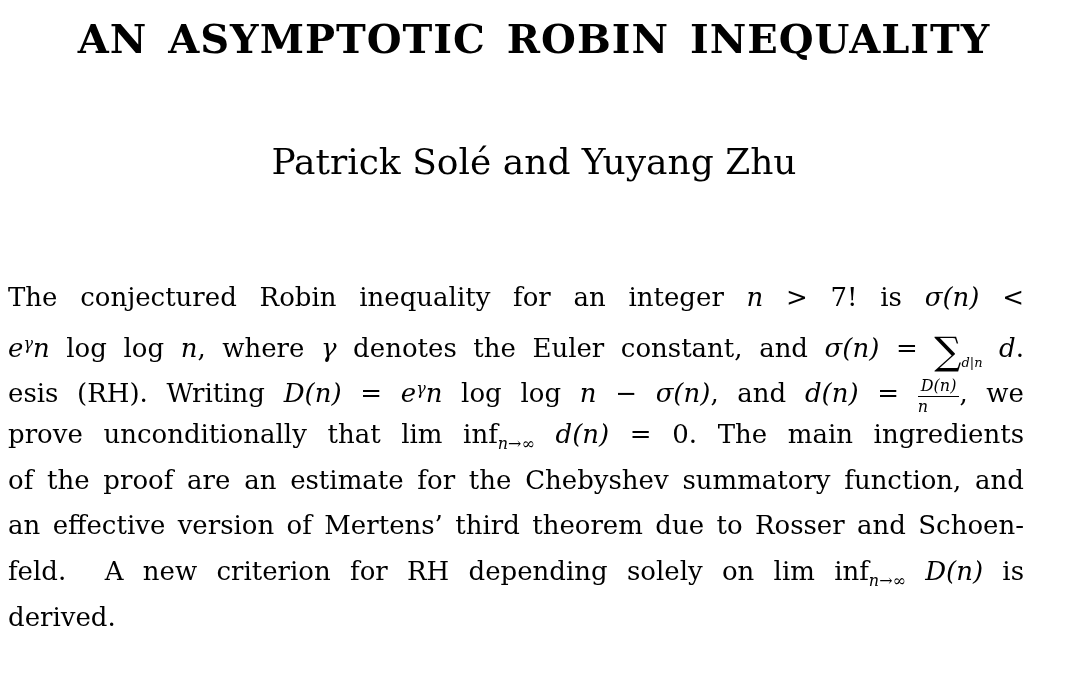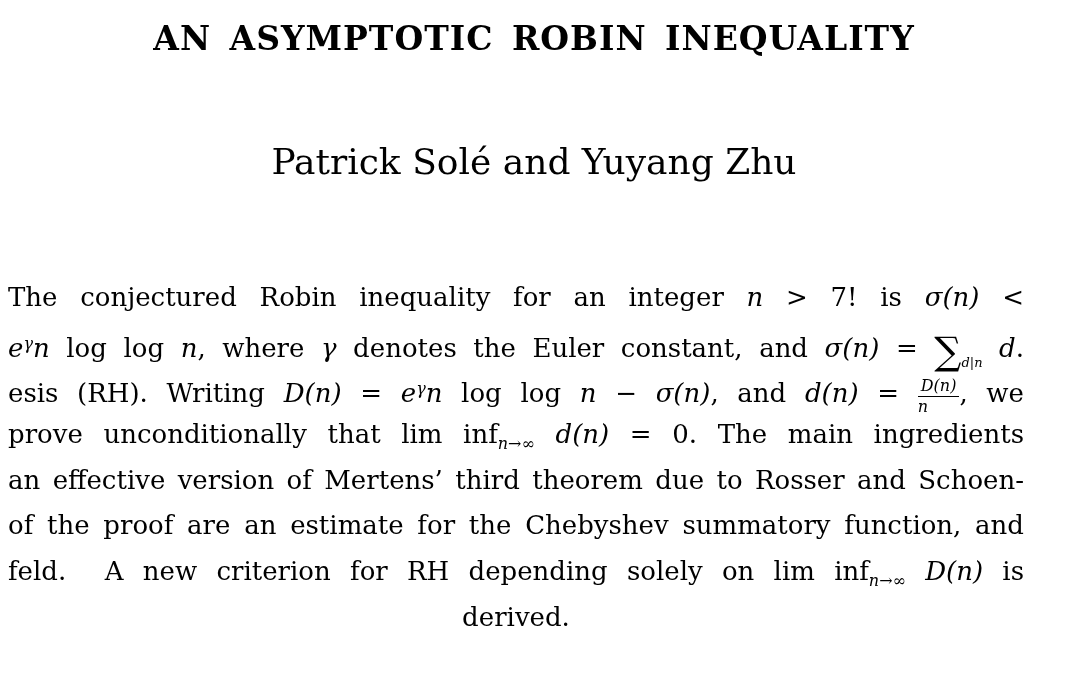--- a/index.html
+++ b/index.html
@@ -15,21 +15,21 @@
     color: #000000;
     font-family: "DejaVu Serif", "Liberation Serif", serif;
     overflow: hidden;
   }
   .title {
     position: absolute;
     top: 17px;
     left: 0;
     right: 0;
     text-align: center;
-    font-size: 33px;
+    font-size: 40px;
     font-weight: bold;
     letter-spacing: 1px;
     word-spacing: 6px;
     line-height: 44px;
     white-space: nowrap;
   }
   .authors {
     position: absolute;
     top: 143px;
     left: 0;
@@ -43,21 +43,20 @@
     position: absolute;
     top: 275px;
     left: 8px;
     right: 44px;
     font-size: 26px;
     line-height: 45.7px;
   }
   .line {
     height: 45.7px;
     overflow: visible;
-    text-align: center;
   }
   .just {
     text-align: justify;
     text-align-last: justify;
   }
   .rm { font-style: normal; }
   .mi {
     font-style: italic;
     font-family: "DejaVu Serif", "DejaVu Sans", serif;
   }
@@ -114,18 +113,18 @@
 <div class="page">
   <div class="title">AN ASYMPTOTIC ROBIN INEQUALITY</div>
 
   <div class="authors">Patrick Solé and Yuyang Zhu</div>
 
   <div class="abstract">
       <div class="line just"><span class="rm">The conjectured Robin inequality for an integer </span><span class="mi">n</span><span class="rm"> &gt; 7! is </span><span class="mi">σ(n)</span><span class="rm"> &lt;</span></div>
       <div class="line just"><span class="mi">e</span><span class="sp">γ</span><span class="mi">n</span><span class="rm"> log log </span><span class="mi">n</span><span class="rm">, where </span><span class="mi">γ</span><span class="rm"> denotes the Euler constant, and </span><span class="mi">σ(n)</span><span class="rm"> = </span><span class="bigop"><span class="sumop">∑</span><span class="sum-sub">d|n</span></span><span class="rm"> </span><span class="mi">d</span><span class="rm">.</span></div>
       <div class="line just"><span class="rm">esis (RH). Writing </span><span class="mi">D(n)</span><span class="rm"> = </span><span class="mi">e</span><span class="sp">γ</span><span class="mi">n</span><span class="rm"> log log </span><span class="mi">n</span><span class="rm"> − </span><span class="mi">σ(n)</span><span class="rm">, and </span><span class="mi">d(n)</span><span class="rm"> = </span><span class="frac"><span class="fnum">D(n)</span><span class="fden">n</span></span><span class="rm">, we</span></div>
       <div class="line just"><span class="rm">prove unconditionally that lim inf</span><span class="sb">n→∞</span><span class="rm"> </span><span class="mi">d(n)</span><span class="rm"> = 0. The main ingredients</span></div>
+      <div class="line just"><span class="rm">of the proof are an estimate for the Chebyshev summatory function, and</span></div>
       <div class="line just"><span class="rm">an effective version of Mertens’ third theorem due to Rosser and Schoen-</span></div>
-      <div class="line just"><span class="rm">of the proof are an estimate for the Chebyshev summatory function, and</span></div>
       <div class="line just"><span class="rm">feld.&nbsp; A new criterion for RH depending solely on lim inf</span><span class="sb">n→∞</span><span class="rm"> </span><span class="mi">D(n)</span><span class="rm"> is</span></div>
       <div class="line"><span class="rm">derived.</span></div>
     </div>
 </div>
 
 </body></html>

